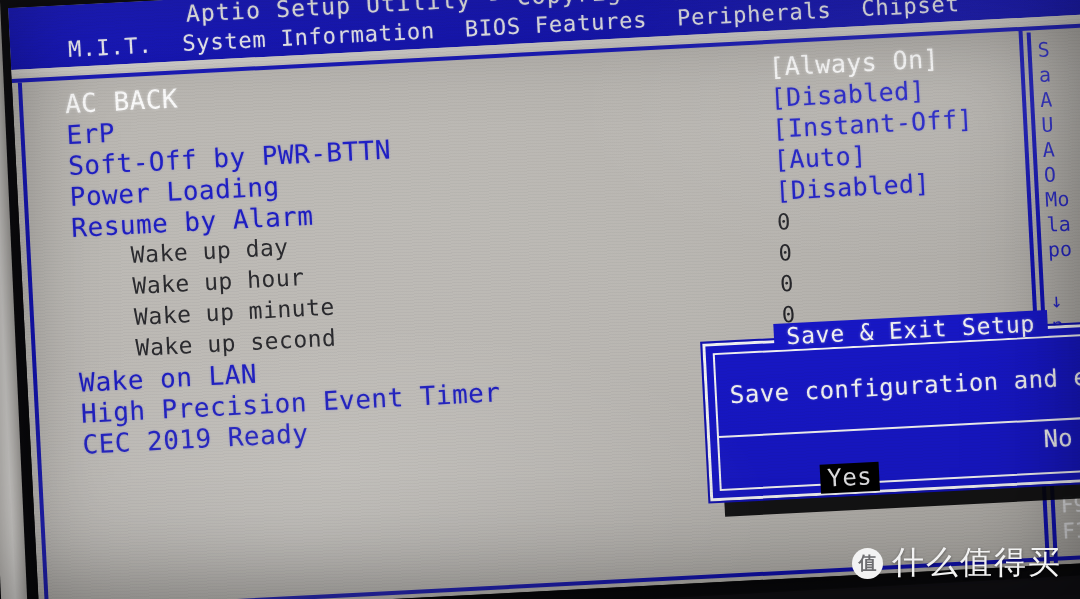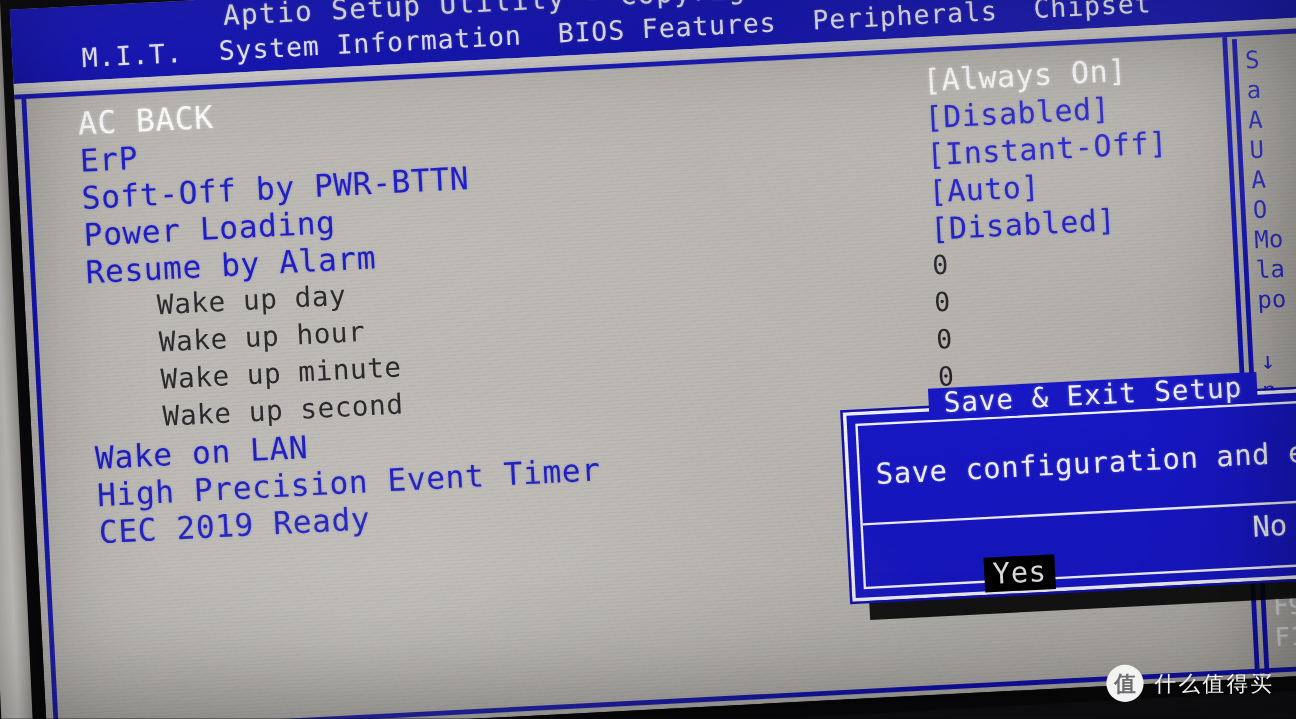--- a/index.html
+++ b/index.html
@@ -299,21 +299,21 @@
     border-radius: 50%;
     background: #f3f3f3;
     color: #6d6d70;
     display: flex; align-items: center; justify-content: center;
     font-family: "DejaVu Sans", "Liberation Sans", sans-serif;
     font-size: 18px;
     font-weight: bold;
   }
   .wm-text {
     font-family: Liberation Sans, sans-serif;
-    font-size: 18px;
+    font-size: 32px;
     color: #f2f2f2;
     letter-spacing: 2px;
     text-shadow: 0 1px 3px rgba(0,0,0,.45);
   }
 </style>
 </head>
 <body>
 
 <div id="photo">
 

